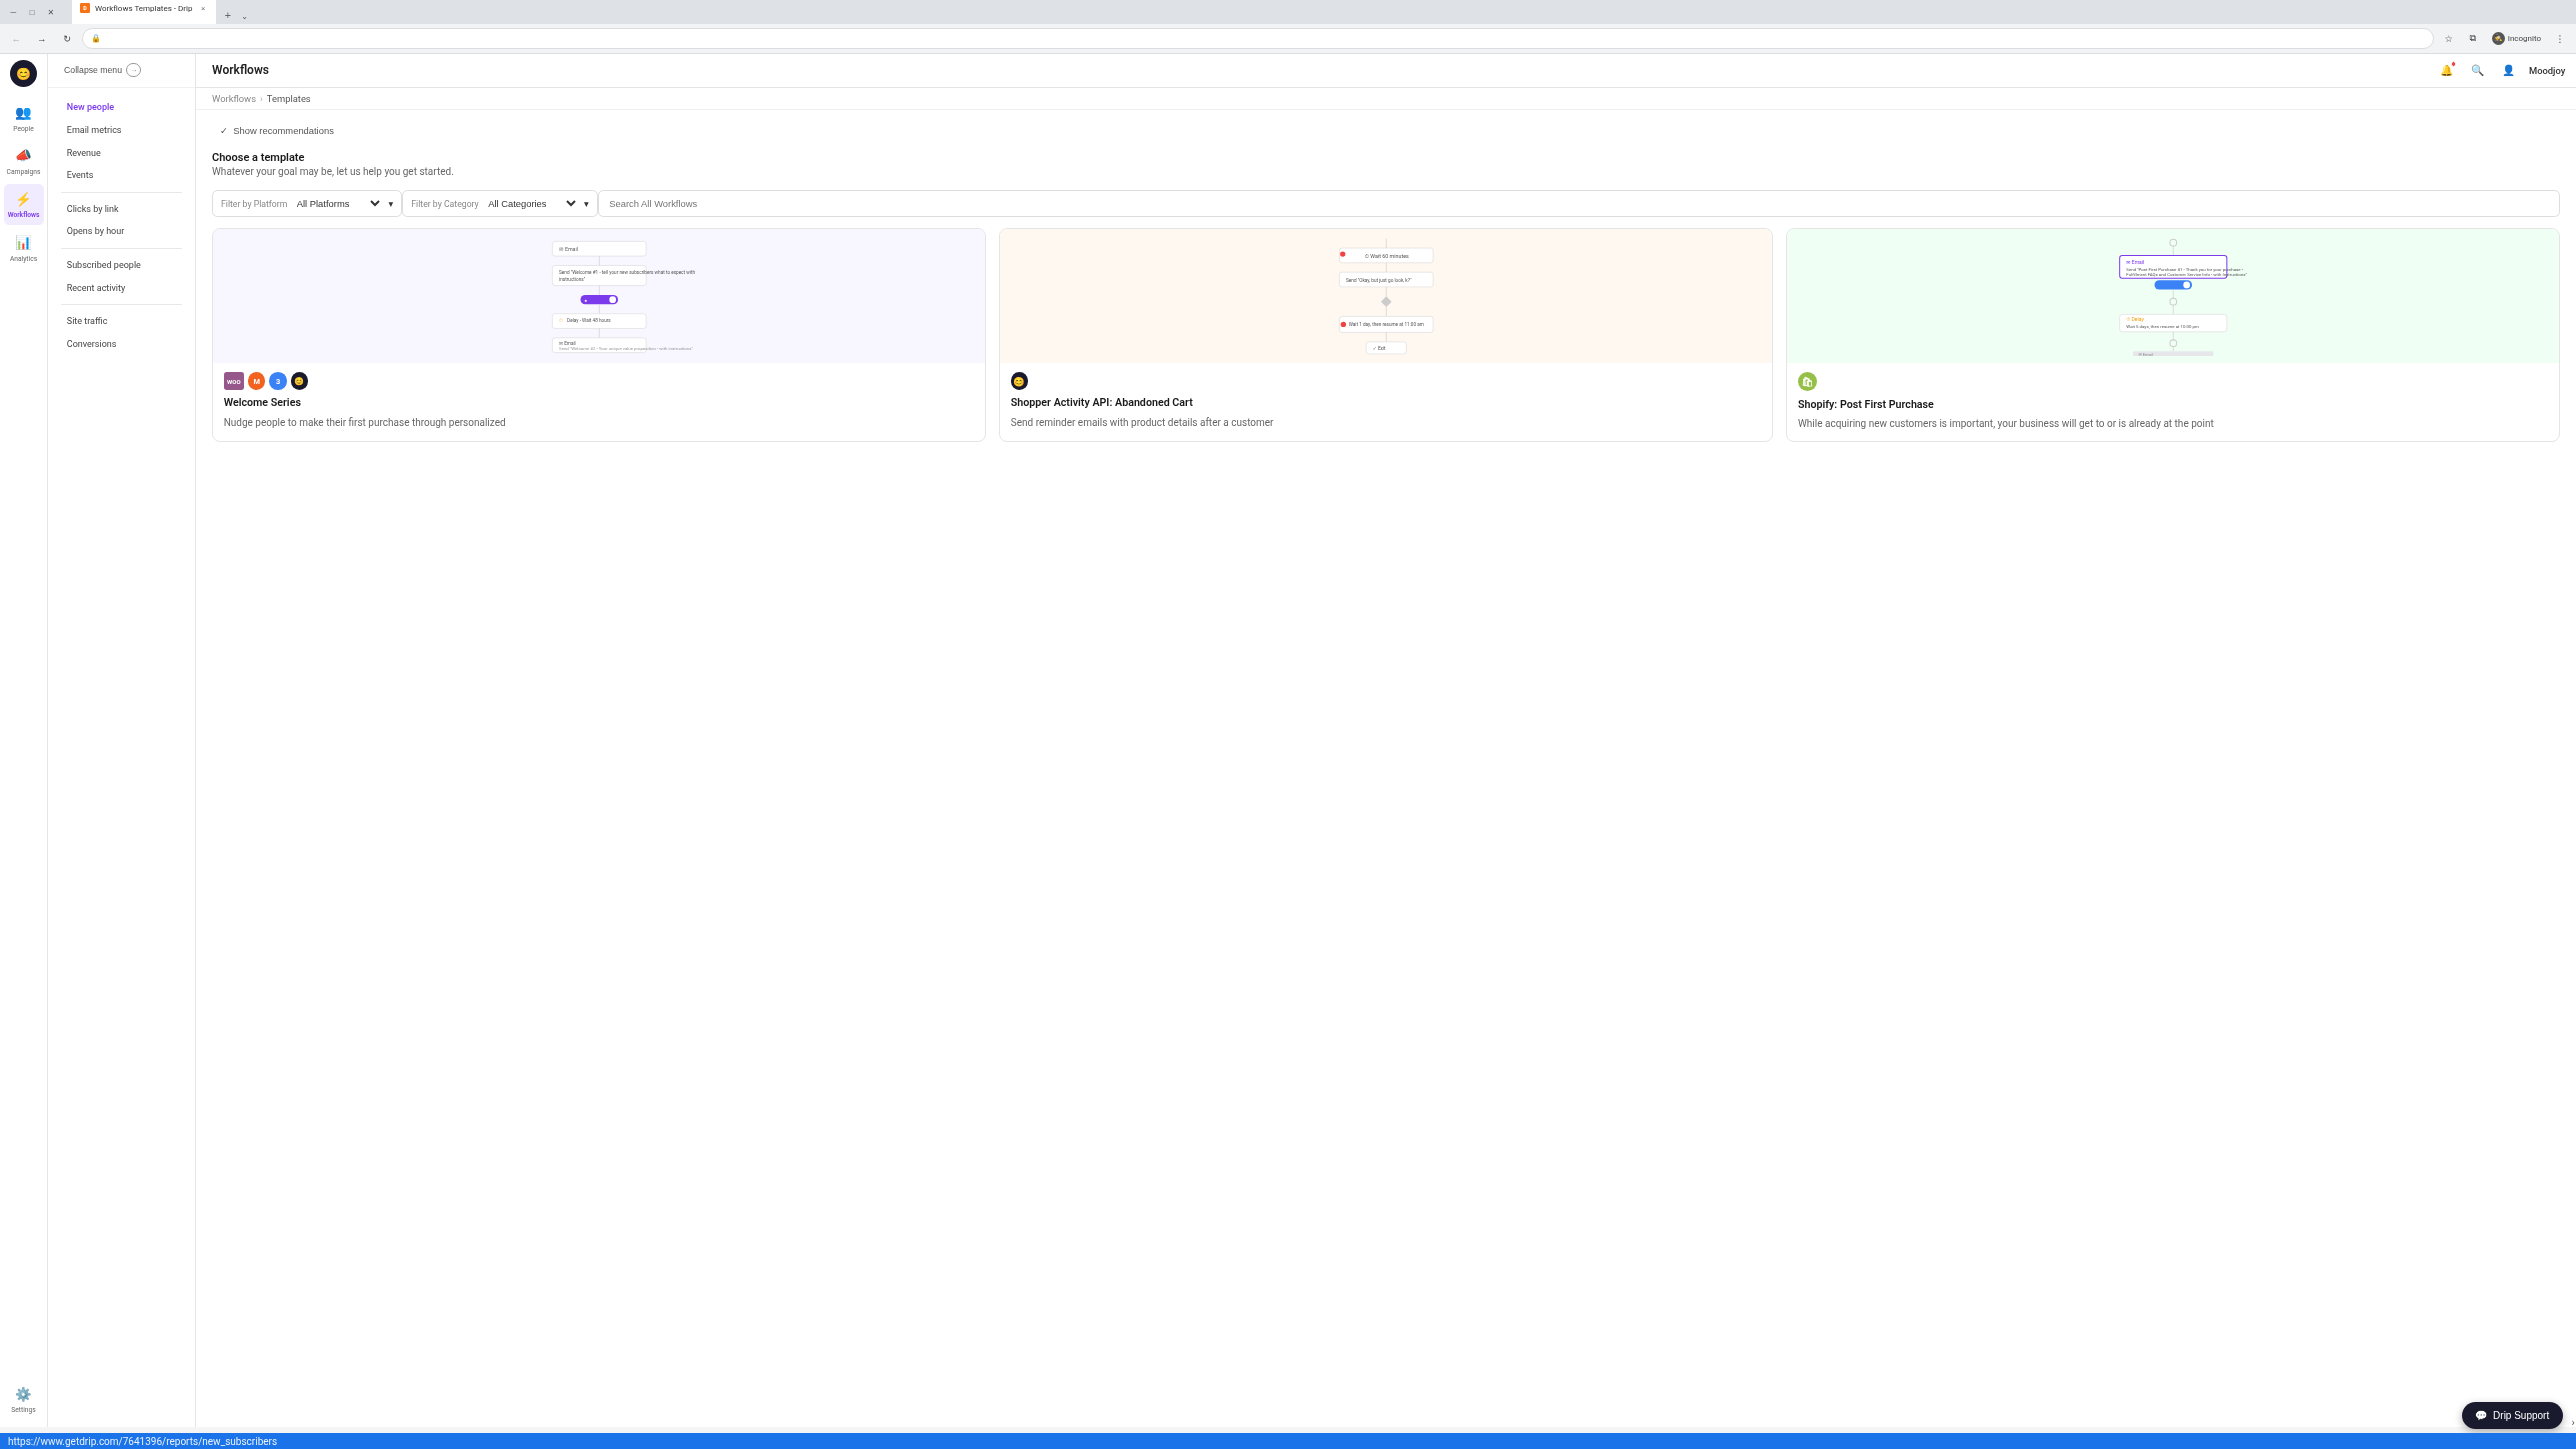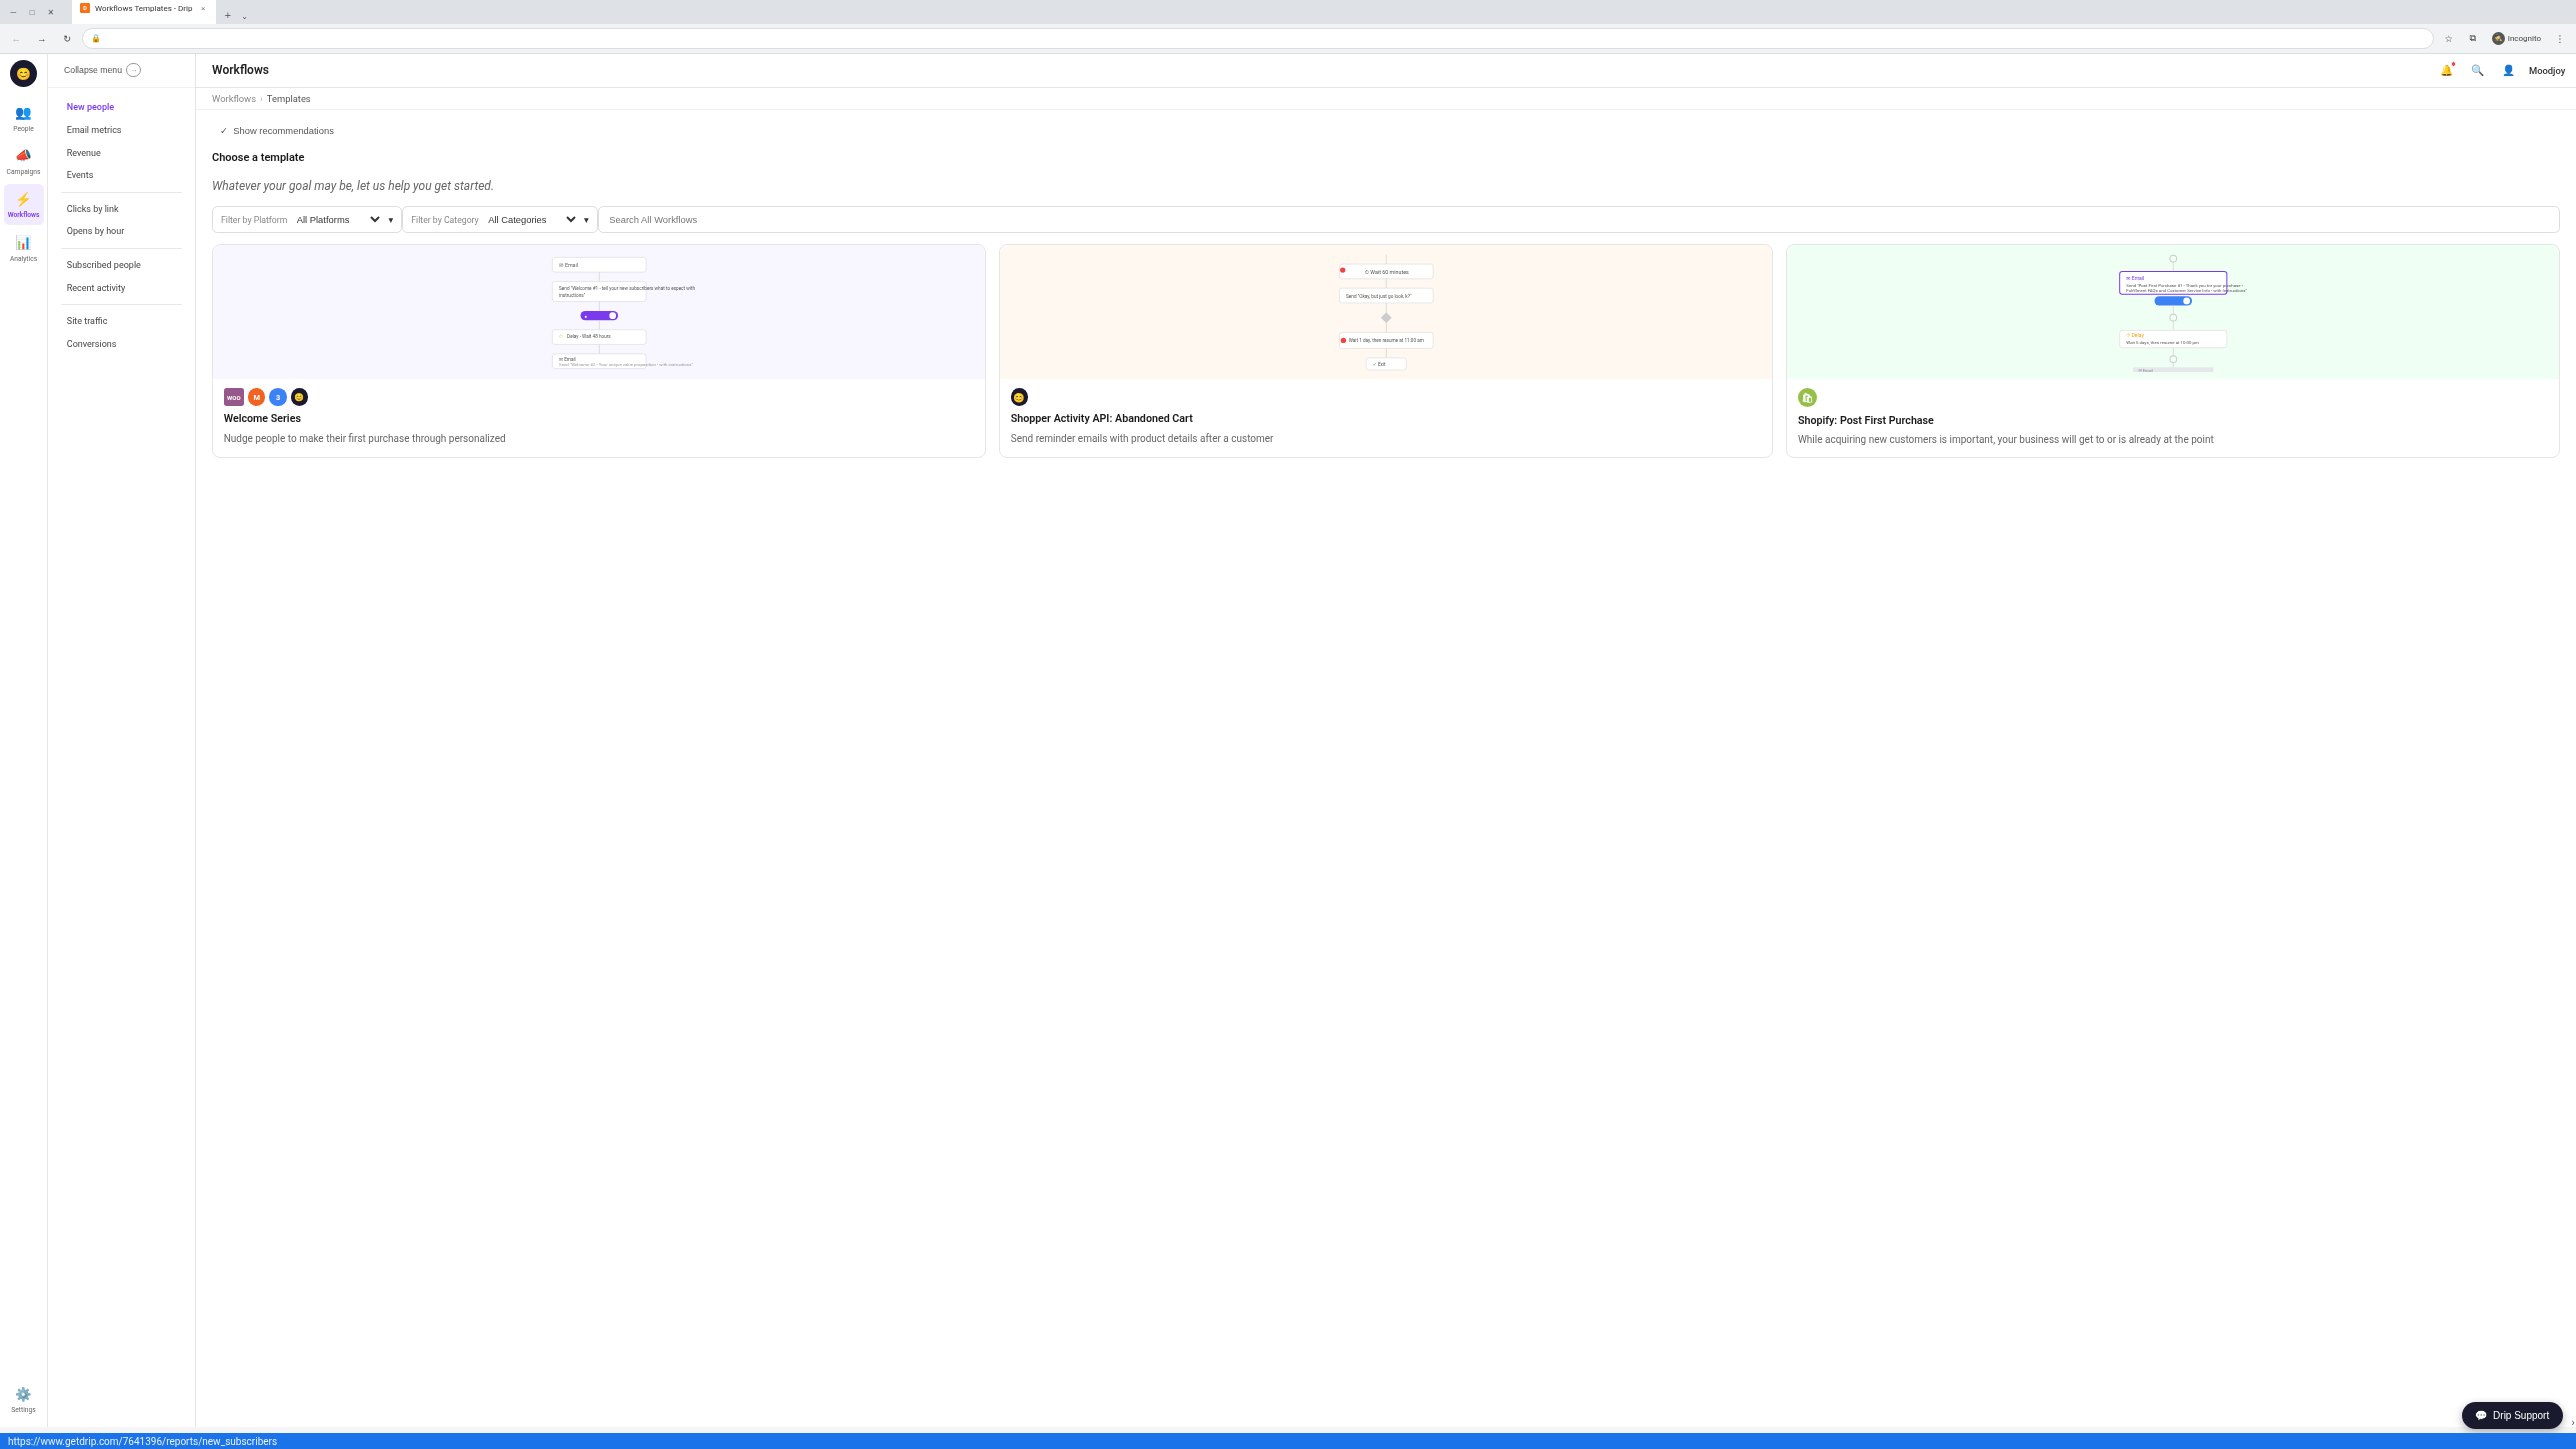--- a/index.html
+++ b/index.html
@@ -351,24 +351,23 @@
 
     .section-heading {
       padding: 0 16px 5.4px;
     }
     .section-heading h2 {
       font-size: 11px;
       font-weight: 600;
       color: #1a1a1a;
     }
     .section-heading p {
-      font-size: 12px;
+      font-size: 10px;
       color: #666;
-      margin-top: 15px;
-      font-style: italic;
+      margin-top: 2px;
     }
 
     .filters-row {
       display: flex;
       align-items: center;
       padding: 8px 16px 10.7px;
     }
     .filter-select {
       display: flex;
       align-items: center;

